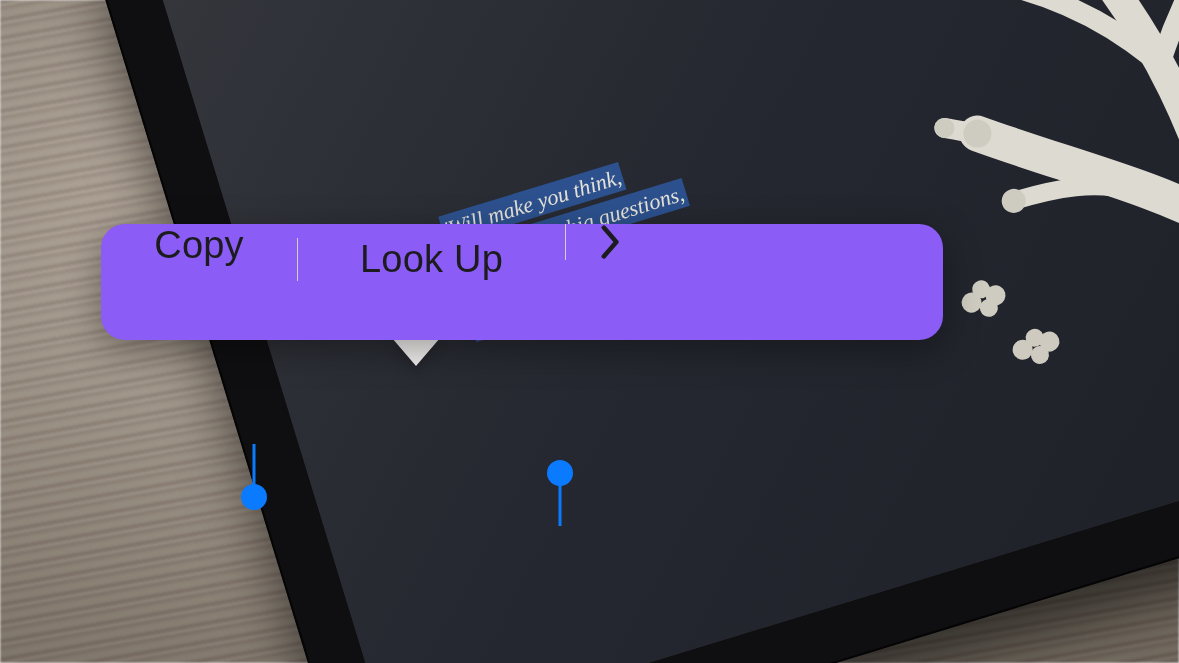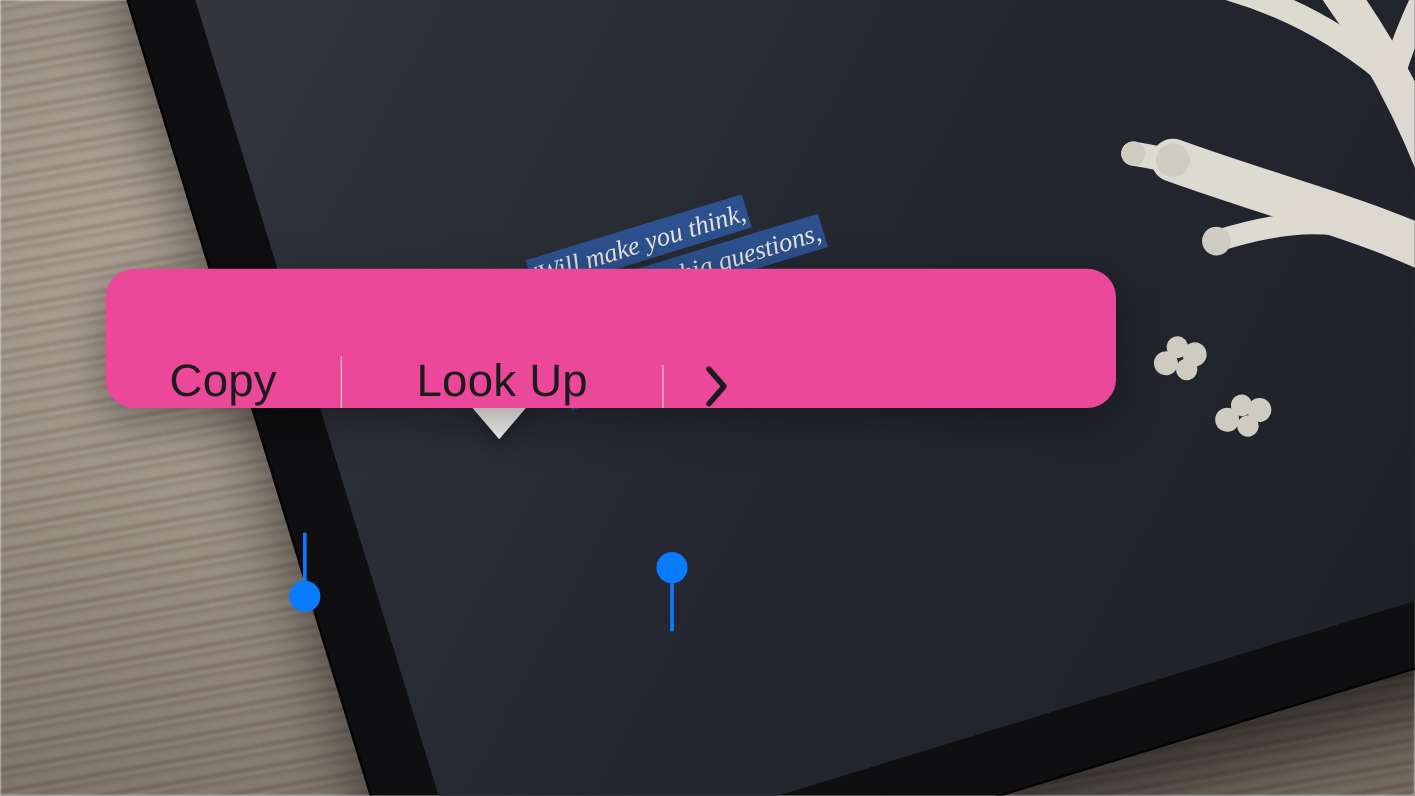--- a/index.html
+++ b/index.html
@@ -100,46 +100,46 @@
       left: 50%; transform: translateX(-50%);
     }
     .handle-start { left: 241px; top: 484px; }
     .handle-start .stem { top: -40px; }
     .handle-end   { left: 547px; top: 460px; }
     .handle-end  .stem { top: 22px; }
 
     
     .callout {
       position: absolute;
-      left: 88px; top: 224px;
+      left: 101px; top: 224px;
       width: 842px; height: 116px;
-      background: #ec4899;
+      background: #8b5cf6;
       border-radius: 24px;
       box-shadow: 0 10px 36px rgba(0,0,0,0.35);
       display: flex;
-      align-items: flex-end;
+      align-items: flex-start;
       z-index: 30;
     }
     .callout-item {
       display: flex;
       align-items: center;
       justify-content: center;
       font-size: 38px;
       font-weight: 400;
       color: #1c1c1e;
       letter-spacing: 0.2px;
       white-space: nowrap;
       cursor: pointer;
     }
     .callout-item + .callout-item {
       border-left: 1px solid #d2cfcc;
     }
     .callout .item-copy     { width: 196px; }
     .callout .item-selall   { width: 288px; }
-    .callout .item-lookup   { width: 268px; }
+    .callout .item-lookup   { width: 268px; margin-top: 14px; }
     .callout .item-more     { width: 90px; }
     .callout .chevron svg   { width: 22px; height: 36px; display: block; }
 
     
     .callout-arrow {
       position: absolute;
       left: 392px; top: 338px;
       width: 0; height: 0;
       border-left: 24px solid transparent;
       border-right: 24px solid transparent;

